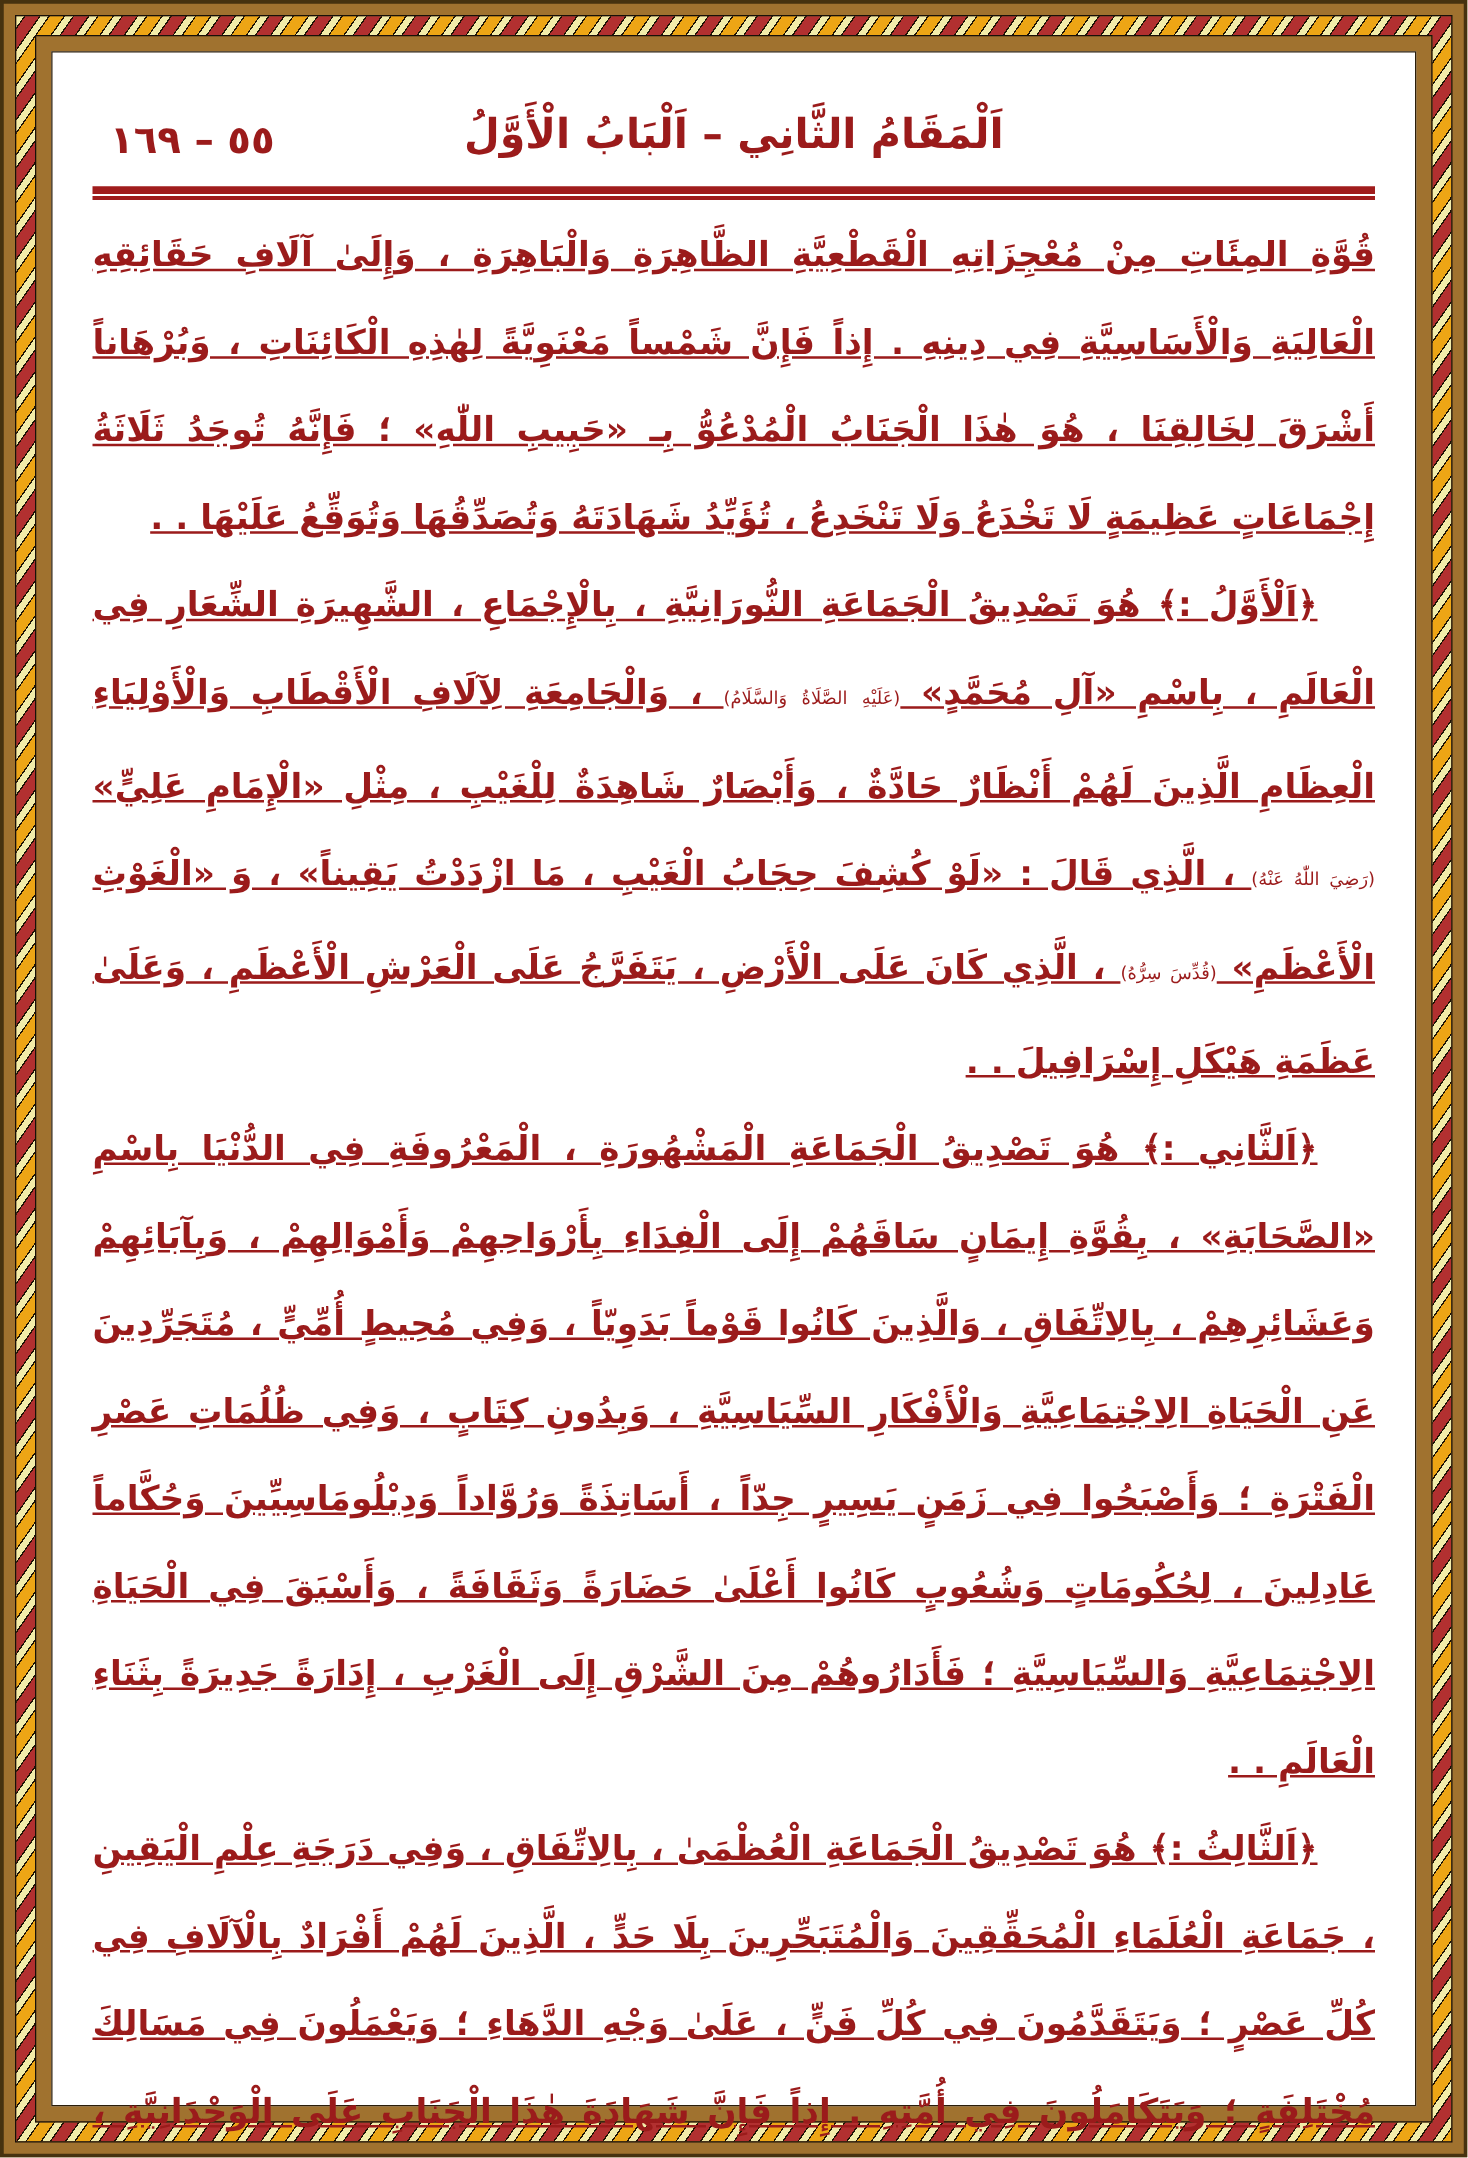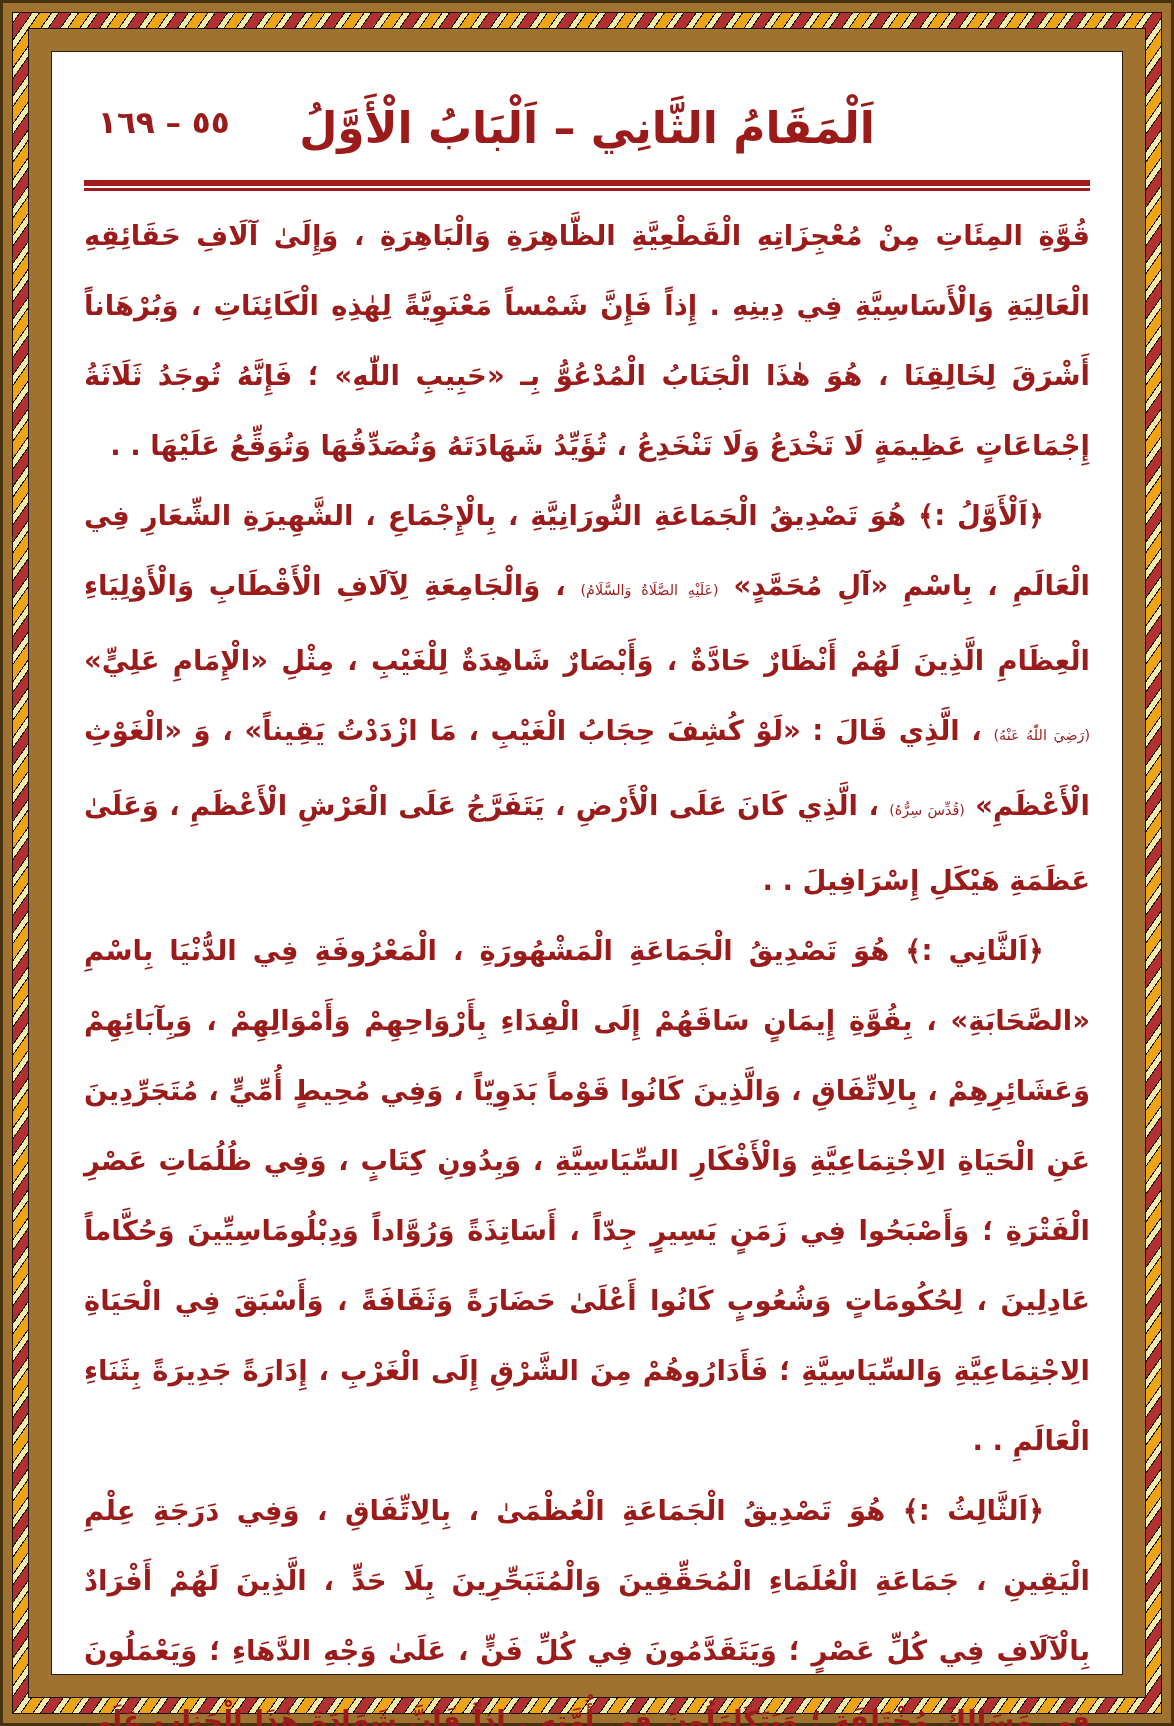--- a/index.html
+++ b/index.html
@@ -39,21 +39,21 @@
         #1d1205 15px 16px,
         var(--frame-cream) 16px 21px,
         #1d1205 21px 22px,
         var(--frame-gold) 22px 31px,
         #1d1205 31px 32px);
   }
   .frame-inner{
     width:100%;height:100%;
     border:1px solid #181008;
     background:var(--frame-brown);
-    padding:22px;
+    padding:12px;
   }
   .page{
     width:100%;height:100%;
     background:#ffffff;
     border:1px solid #2a1d0a;
     padding:0 32px;
     position:relative;
     direction:rtl;
   }
   
@@ -62,21 +62,21 @@
     position:absolute;
     left:14px;top:52px;
     color:var(--maroon);
     font-size:31px;font-weight:bold;
     letter-spacing:2px;
     direction:rtl;
   }
   .page-title{
     text-align:center;
     color:var(--maroon);
-    font-size:44px;font-weight:bold;
+    font-size:33px;font-weight:bold;
     line-height:1.9;
   }
   .header-rule{
     margin-top:10px;
     height:11px;
     background:linear-gradient(
       var(--rule-red) 0 6px,
       #ffffff 6px 8px,
       var(--rule-red) 8px 11px);
   }
@@ -85,21 +85,21 @@
     padding-top:9px;
     color:var(--maroon);
     font-size:27.5px;
     font-weight:bold;
     text-align:justify;
     text-justify:inter-word;
     direction:rtl;
   }
   .para{line-height:70px;margin:0;}
   .para.indent{text-indent:46px;}
-  .seg-maroon{color:var(--maroon);}
+  .seg-maroon{color:var(--maroon);text-decoration:underline;}
   .seg-seal{
     color:var(--maroon);
     font-size:0.52em;
     font-weight:normal;
     letter-spacing:-1px;
     white-space:nowrap;
   }
 </style>
 </head>
 <body>

